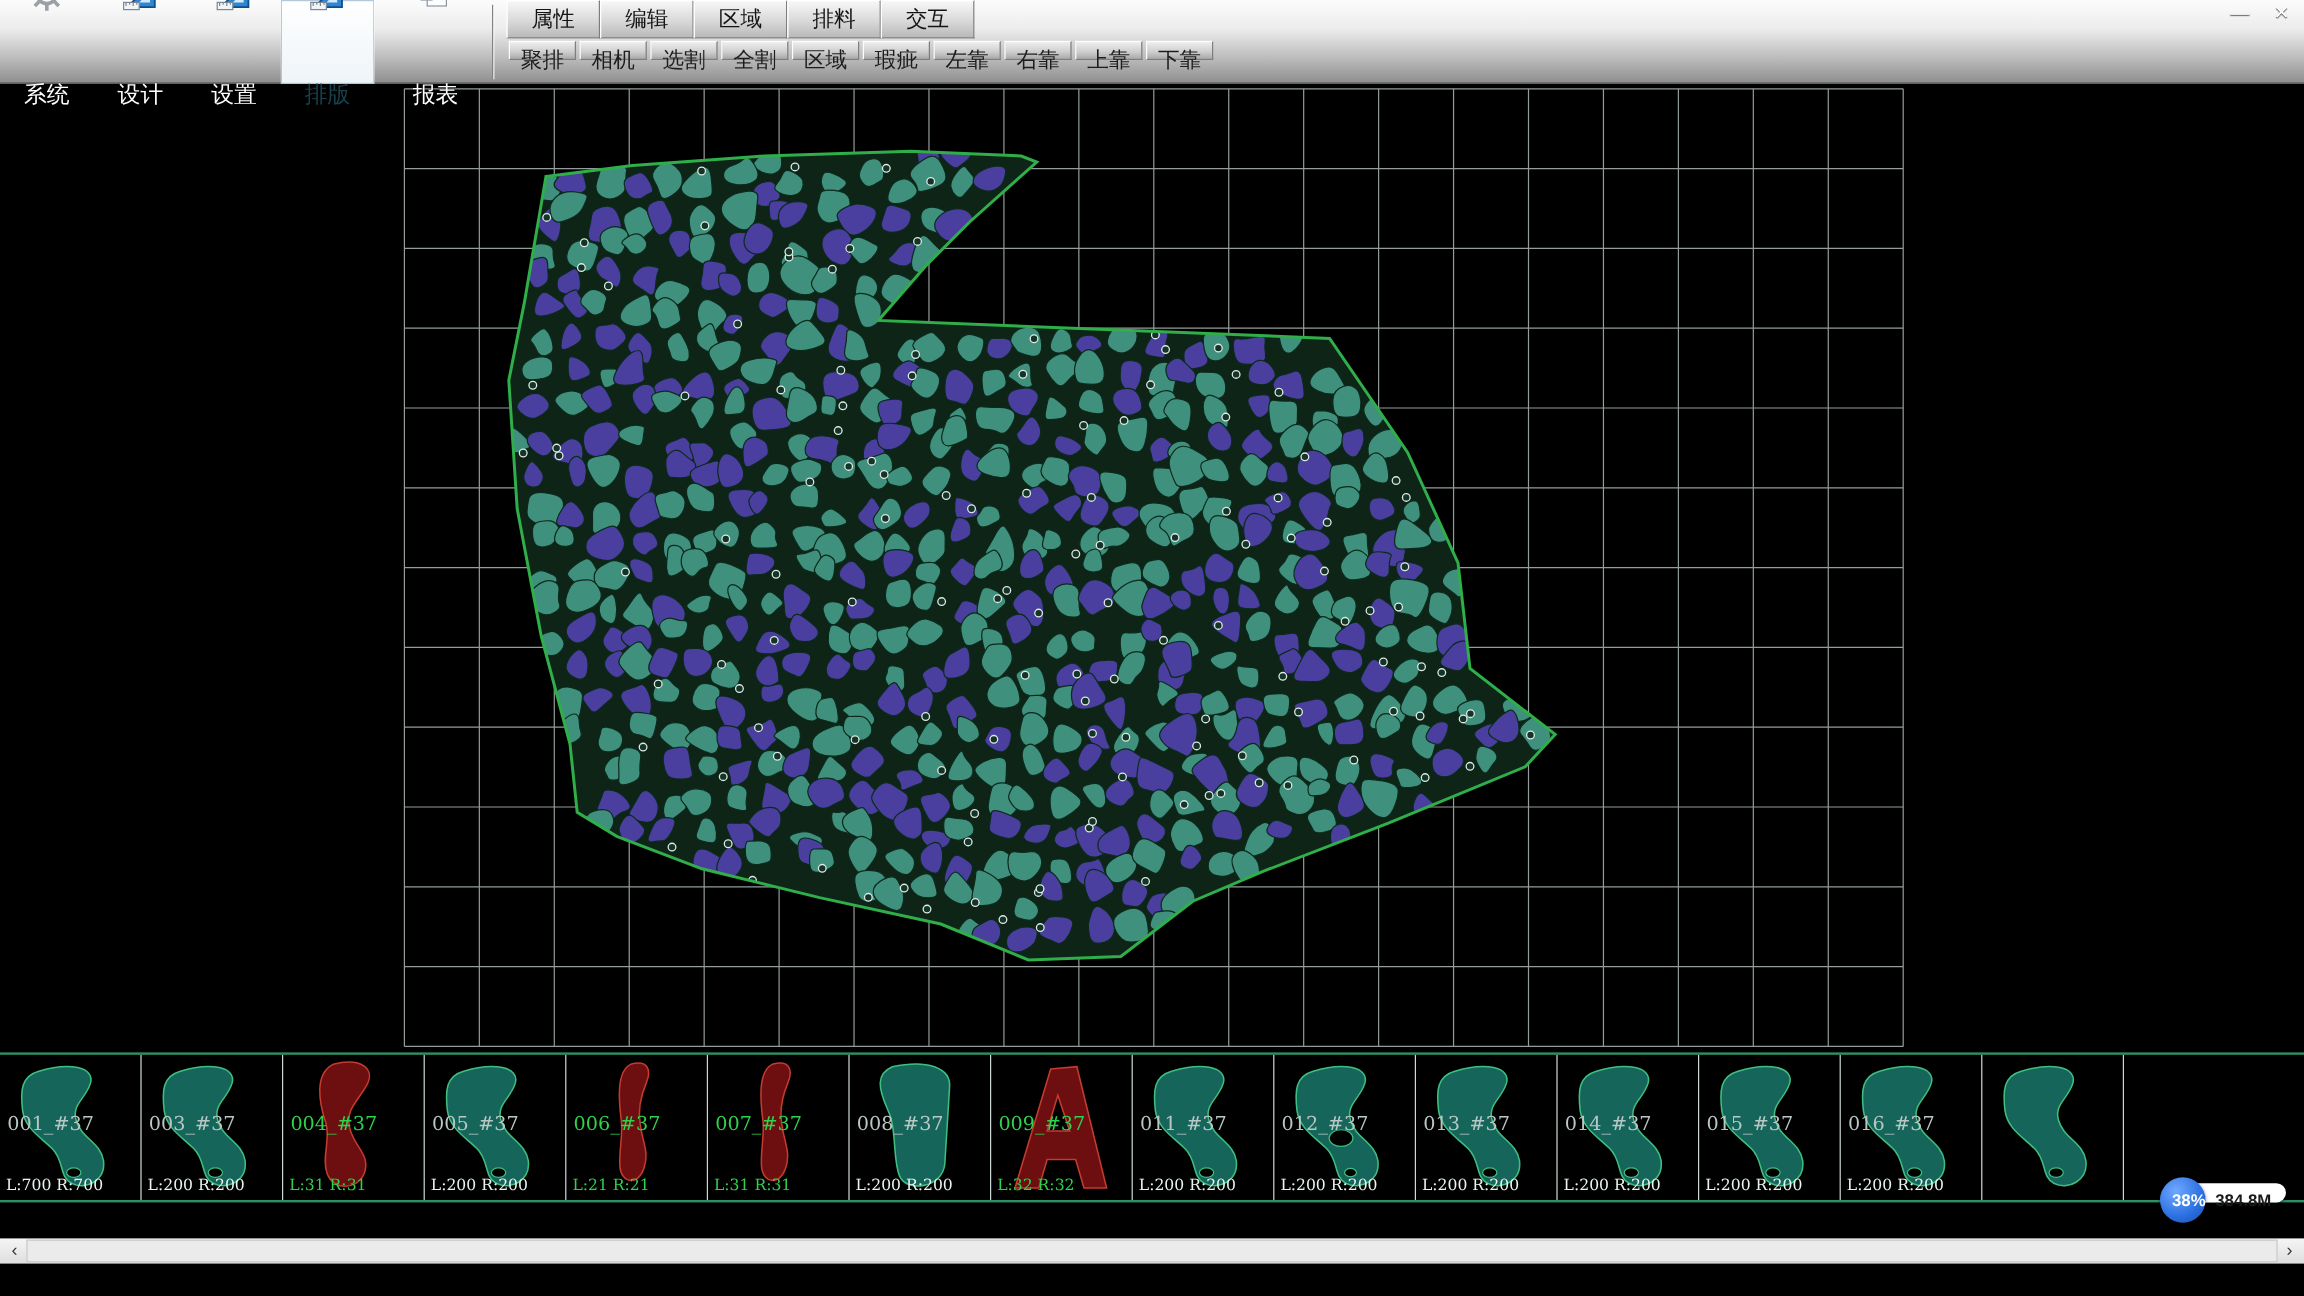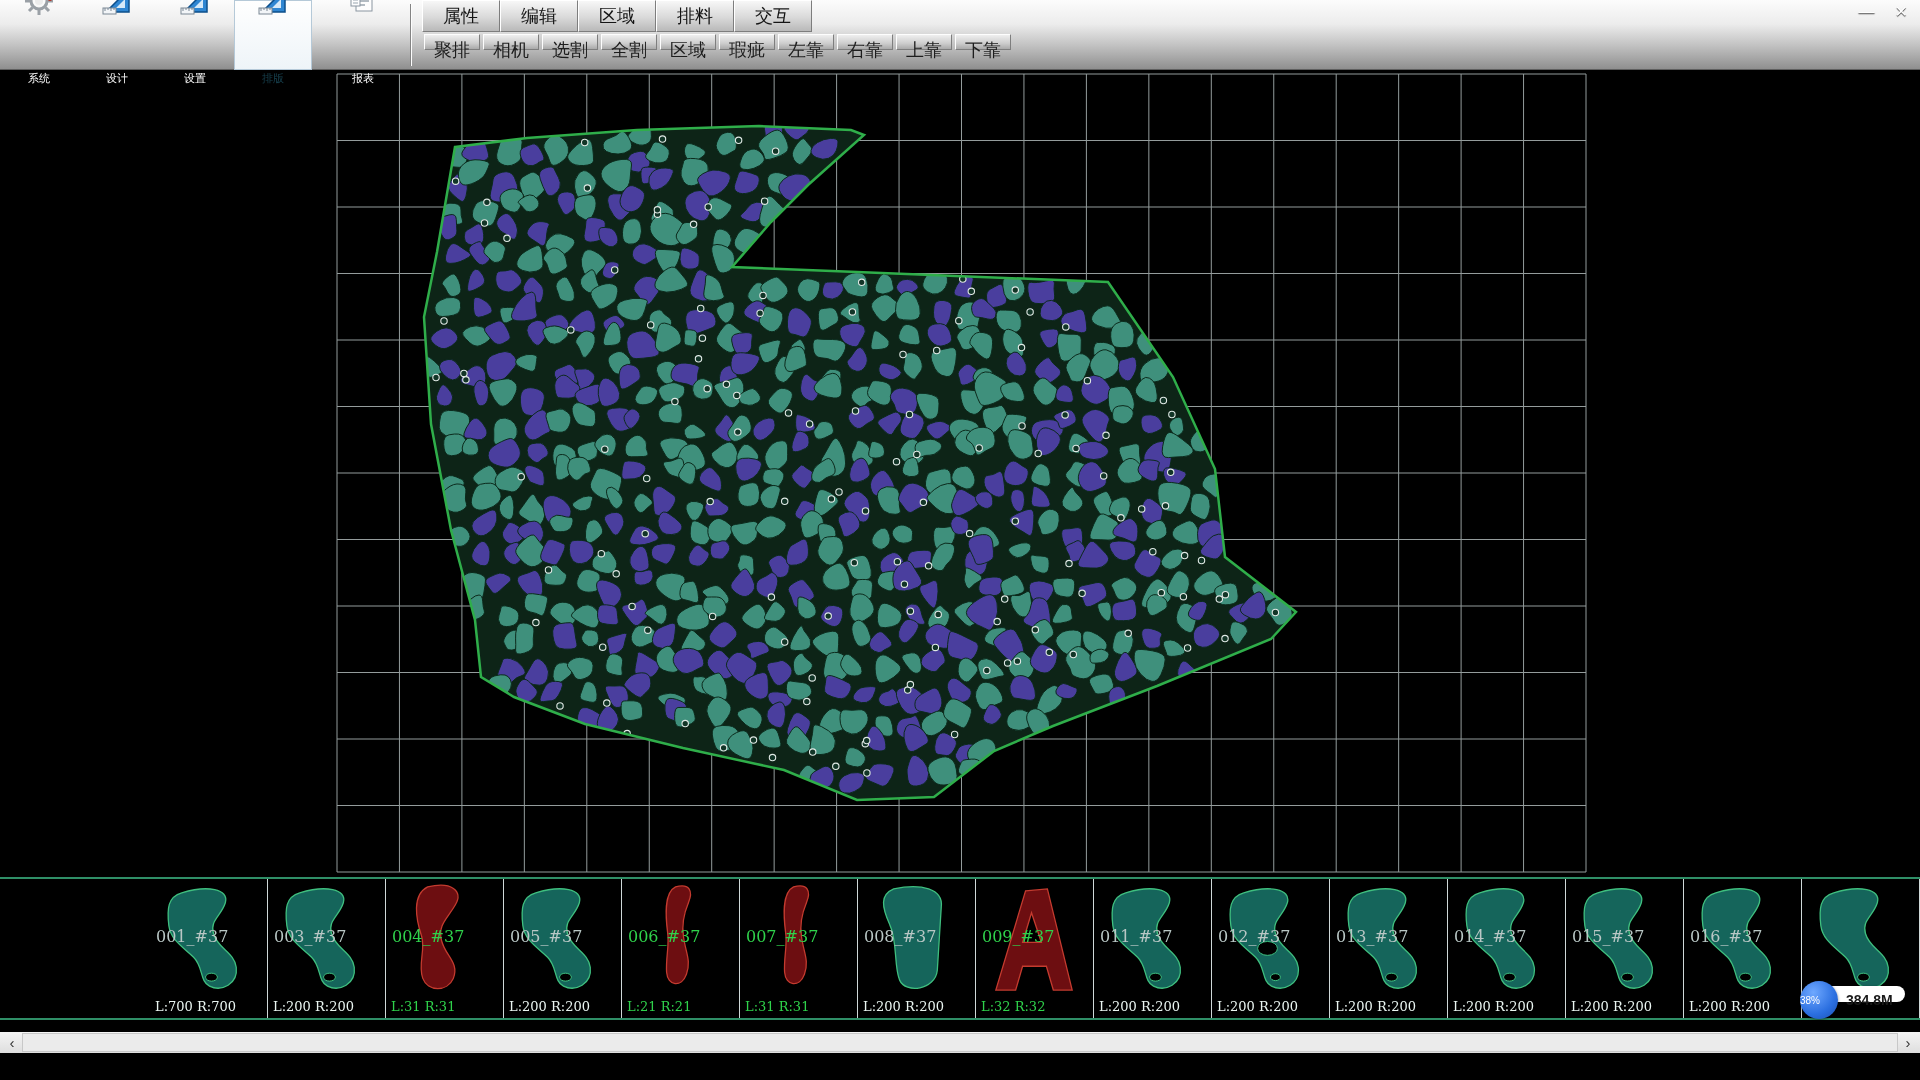--- a/index.html
+++ b/index.html
@@ -6,21 +6,21 @@
   html,body { width:1920px; height:1080px; background:#000; overflow:hidden;
               font-family:"Liberation Sans", sans-serif; position:relative; }
 
   
   .ribbon { position:absolute; left:0; top:0; width:1920px; height:70px;
             background:linear-gradient(180deg,#fcfcfc 0%,#ececec 35%,#c3c3c3 65%,#8f8f8f 100%);
             border-bottom:1px solid #5f5f5f; z-index:10; }
   .app-buttons { position:absolute; left:0; top:0; height:70px; display:flex; }
   .app-btn { width:78px; height:70px; display:flex; flex-direction:column;
              align-items:center; justify-content:center; gap:2px; cursor:pointer; }
-  .app-btn .lbl { font-size:11px; color:#fff; text-shadow:0 1px 2px rgba(0,0,0,.85);margin-top:48px; }
+  .app-btn .lbl { font-size:19px; color:#fff; text-shadow:0 1px 2px rgba(0,0,0,.85);margin-top:48px; }
   .app-btn.selected { background:linear-gradient(180deg,#ffffff,#eef4f8);
                       box-shadow:inset 0 0 0 1px #b5c9d8; }
   .app-btn.selected .lbl { color:#17414f; text-shadow:none; }
   .app-btn.report { margin-left:12px; }
   .ribbon-sep { position:absolute; left:410px; top:4px; width:1px; height:62px;
                 background:#848484; box-shadow:1px 0 0 #fdfdfd; }
   .menu-tabs { position:absolute; left:422px; top:0; height:32px; display:flex; }
   .menu-tab { min-width:78px; padding:0 10px; text-align:center; line-height:30px;
               font-size:18px; color:#141414;
               background:linear-gradient(180deg,#f7f7f7,#d9d9d9 55%,#b9b9b9);
@@ -30,42 +30,42 @@
               background:linear-gradient(180deg,#efefef,#cdcdcd 60%,#a9a9a9);
               border:1px solid; border-color:#fdfdfd #7e7e7e #7e7e7e #fdfdfd; cursor:pointer; }
   .win-controls { position:absolute; right:12px; top:2px; display:flex; gap:20px; z-index:11; }
   .win-btn { color:#fff; font-size:16px; line-height:20px; cursor:pointer;
              text-shadow:0 1px 1px #333; }
 
   
   .canvas { position:absolute; left:0; top:70px; width:1920px; height:807px; background:#000; }
 
   
-  .strip { position:absolute; left:0; top:877px; width:1920px; height:143px; background:#000;
+  .strip { position:absolute; left:0; top:877px; width:1920px; height:125px; background:#000;
            border-top:2px solid #2f8f67; border-bottom:2px solid #2f8f67;
-           display:flex; overflow:hidden;justify-content:flex-end; }
+           display:flex; overflow:hidden; }
   .cell { position:relative; flex:0 0 118px; width:118px; height:100%;
           border-right:1px solid #cfd8d8; cursor:pointer; }
   .cell svg { position:absolute; inset:0; z-index:1; }
   .cell .pname { position:absolute; left:6px; top:48px; z-index:2;
                  font-family:"DejaVu Serif", serif; font-size:16px; color:#b9c7c5; }
   .cell .pcounts { position:absolute; left:5px; bottom:4px; z-index:2;
                    font-family:"DejaVu Serif", serif; font-size:13px; color:#eaf5f1; }
   .cell.hl .pname, .cell.hl .pcounts { color:#2fd24b; }
 
   
   .progress { position:absolute; left:1800px; top:981px; z-index:20; height:38px; }
   .pill { position:absolute; left:18px; top:5px; height:16px; line-height:28px;
           background:#fff; border-radius:14px; padding:0 12px 0 28px; font-size:14px;
           font-weight:bold; color:#1a1a1a; box-shadow:0 1px 3px rgba(0,0,0,.5);
           white-space:nowrap; }
   .pcircle { position:absolute; left:0; top:0; width:38px; height:38px; border-radius:50%;
              background:radial-gradient(circle at 35% 30%,#6ea8ff,#2b6fe0 60%,#1b4fb0);
-             display:flex; align-items:center; justify-content:flex-start; color:#fff;
-             font-size:10px; font-weight:normal; box-shadow:0 1px 3px rgba(0,0,0,.5); z-index:2; }
+             display:flex; align-items:center; justify-content:flex-end; color:#fff;
+             font-size:14px; font-weight:bold; box-shadow:0 1px 3px rgba(0,0,0,.5); z-index:2; }
 
   
   .hscroll { position:absolute; left:0; top:1032px; width:1920px; height:21px;
              background:linear-gradient(180deg,#f5f5f5,#dedede); z-index:15; }
   .hs-thumb { position:absolute; left:22px; right:22px; top:1px; height:19px;
               background:#ebebeb; border:1px solid #c8c8c8; }
   .hs-arrow { position:absolute; top:0; width:20px; height:21px; display:flex;
               align-items:center; justify-content:center; color:#333; font-size:15px;
               cursor:pointer; }
   .hs-arrow.left { left:2px; } .hs-arrow.right { right:2px; }

